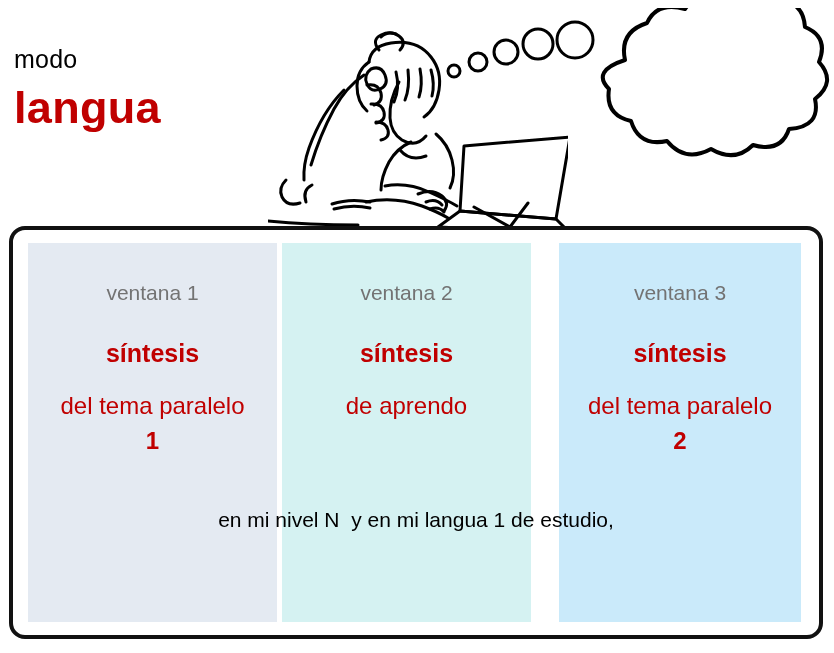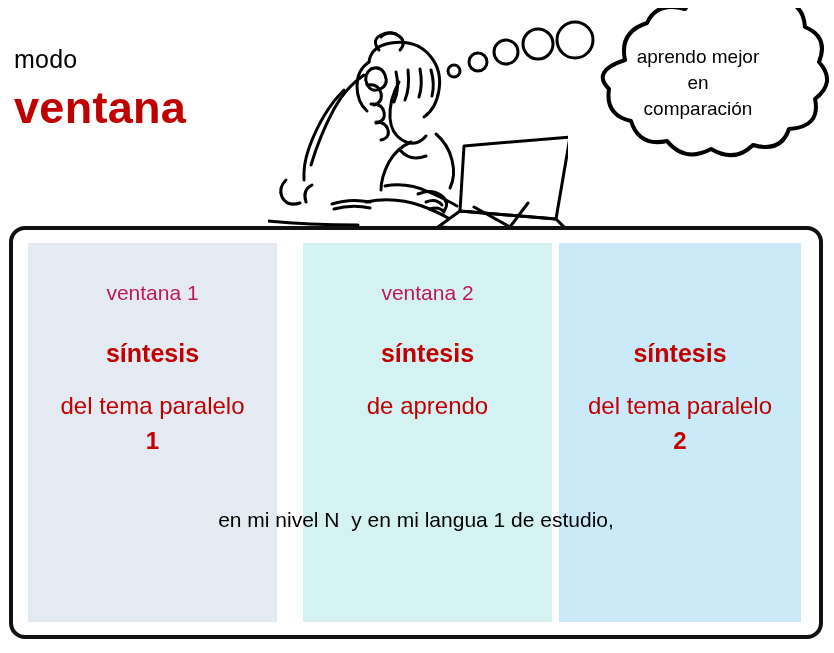--- a/index.html
+++ b/index.html
@@ -99,31 +99,31 @@
   }
 
   
   .column {
     position: absolute;
     top: 243px;
     width: 249px;
     height: 379px;
   }
   #column-1 { left: 28px;  background: #e4eaf2; }
-  #column-2 { left: 303px; background: #d5f2f2; }
+  #column-2 { left: 282px; background: #d5f2f2; }
   #column-3 { left: 559px; background: #caeafa; width: 242px; }
 
   .col-header {
     position: absolute;
     left: 0;
     top: 38px;
     width: 100%;
     text-align: center;
     font-size: 21px;
-    color: #be185d;
+    color: #737373;
   }
   .col-sintesis {
     position: absolute;
     left: 0;
     top: 96px;
     width: 100%;
     text-align: center;
     font-size: 25px;
     font-weight: bold;
     color: #c00000;
@@ -153,21 +153,21 @@
   }
   #footer-note div { white-space: pre; }
 </style>
 </head>
 <body>
 
 <div id="header-area">
 
   <div id="title-block">
     <div id="mode-label">modo</div>
-    <div id="mode-name">ventana</div>
+    <div id="mode-name">langua</div>
   </div>
 
   <div id="illustration">
     <svg width="300" height="221" viewBox="0 0 300 221" fill="none" stroke="#000000" stroke-width="3" stroke-linecap="round" stroke-linejoin="round">
 
       <path d="M111 44 q-8 -10 2 -15 q10 -5 18 1 q8 6 1 14"></path>
       <path d="M113 31 q6 -6 15 -3"></path>
 
       <path d="M101 56 q2 -16 22 -19 q26 -4 40 14 q11 14 8 33 q-3 19 -15 27"></path>
       <path d="M101 56 q-12 8 -12 24 q0 16 10 25"></path>
@@ -238,25 +238,20 @@
                q6 28 -26 30
                q-8 24 -36 16
                q-18 18 -42 4
                q-26 14 -44 -8
                q-28 6 -36 -20
                q-26 -6 -22 -32
                q-18 -18 16 -29 z"></path>
     </svg>
   </div>
 
-  <div id="cloud-text">
-    <div>aprendo mejor</div>
-    <div>en</div>
-    <div>comparación</div>
-  </div>
 </div>
 
 <div id="frame"></div>
 
 <div class="column" id="column-1">
   <div class="col-header">ventana 1</div>
   <div class="col-sintesis">síntesis</div>
   <div class="col-desc">
     <div>del tema paralelo</div>
     <div class="line2-bold">1</div>
@@ -265,20 +260,21 @@
 
 <div class="column" id="column-2">
   <div class="col-header">ventana 2</div>
   <div class="col-sintesis">síntesis</div>
   <div class="col-desc">
     <div>de aprendo</div>
   </div>
 </div>
 
 <div class="column" id="column-3">
+  <div class="col-header">ventana 3</div>
   <div class="col-sintesis">síntesis</div>
   <div class="col-desc">
     <div>del tema paralelo</div>
     <div class="line2-bold">2</div>
   </div>
 </div>
 
 <div id="footer-note">
   <div>en mi nivel N  y en mi langua 1 de estudio,</div>
 </div>

